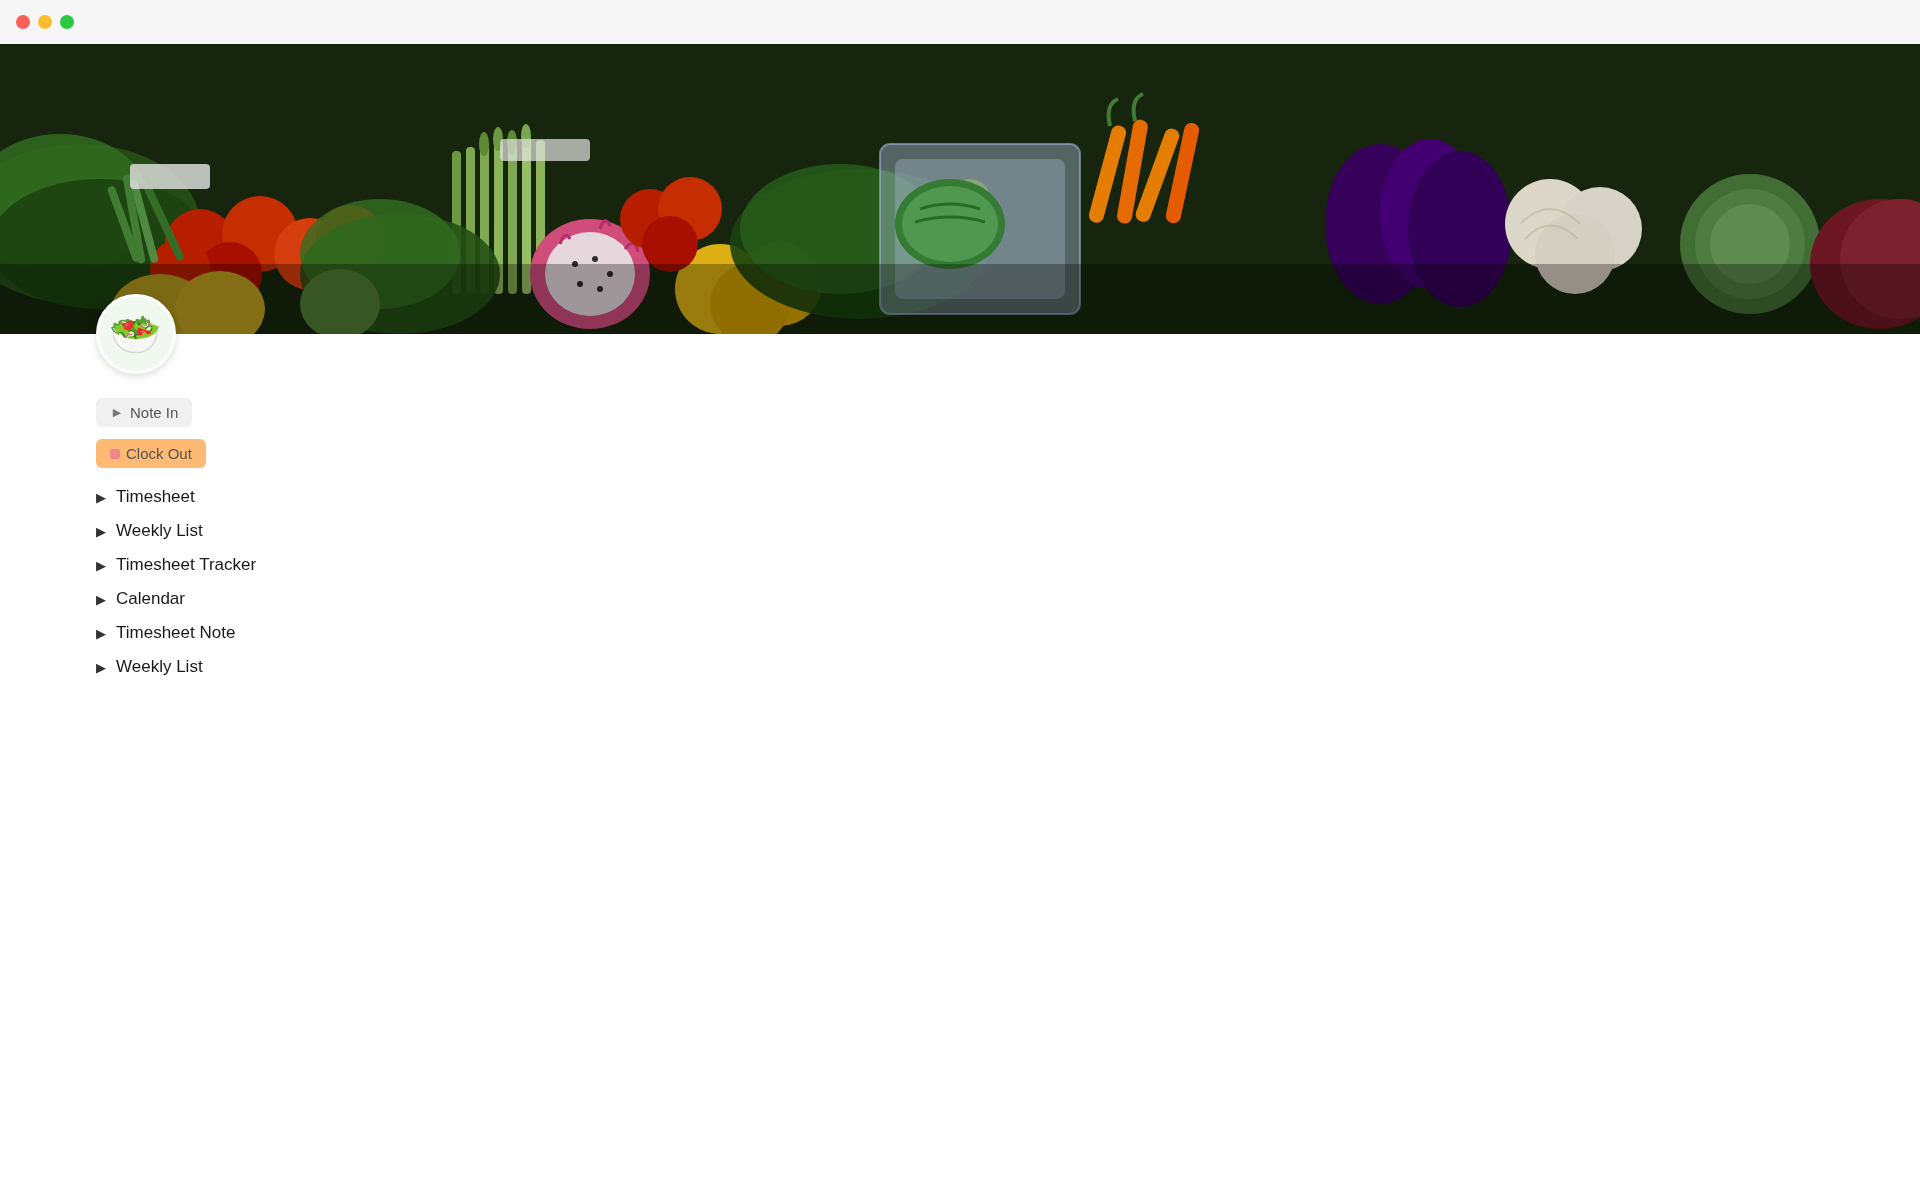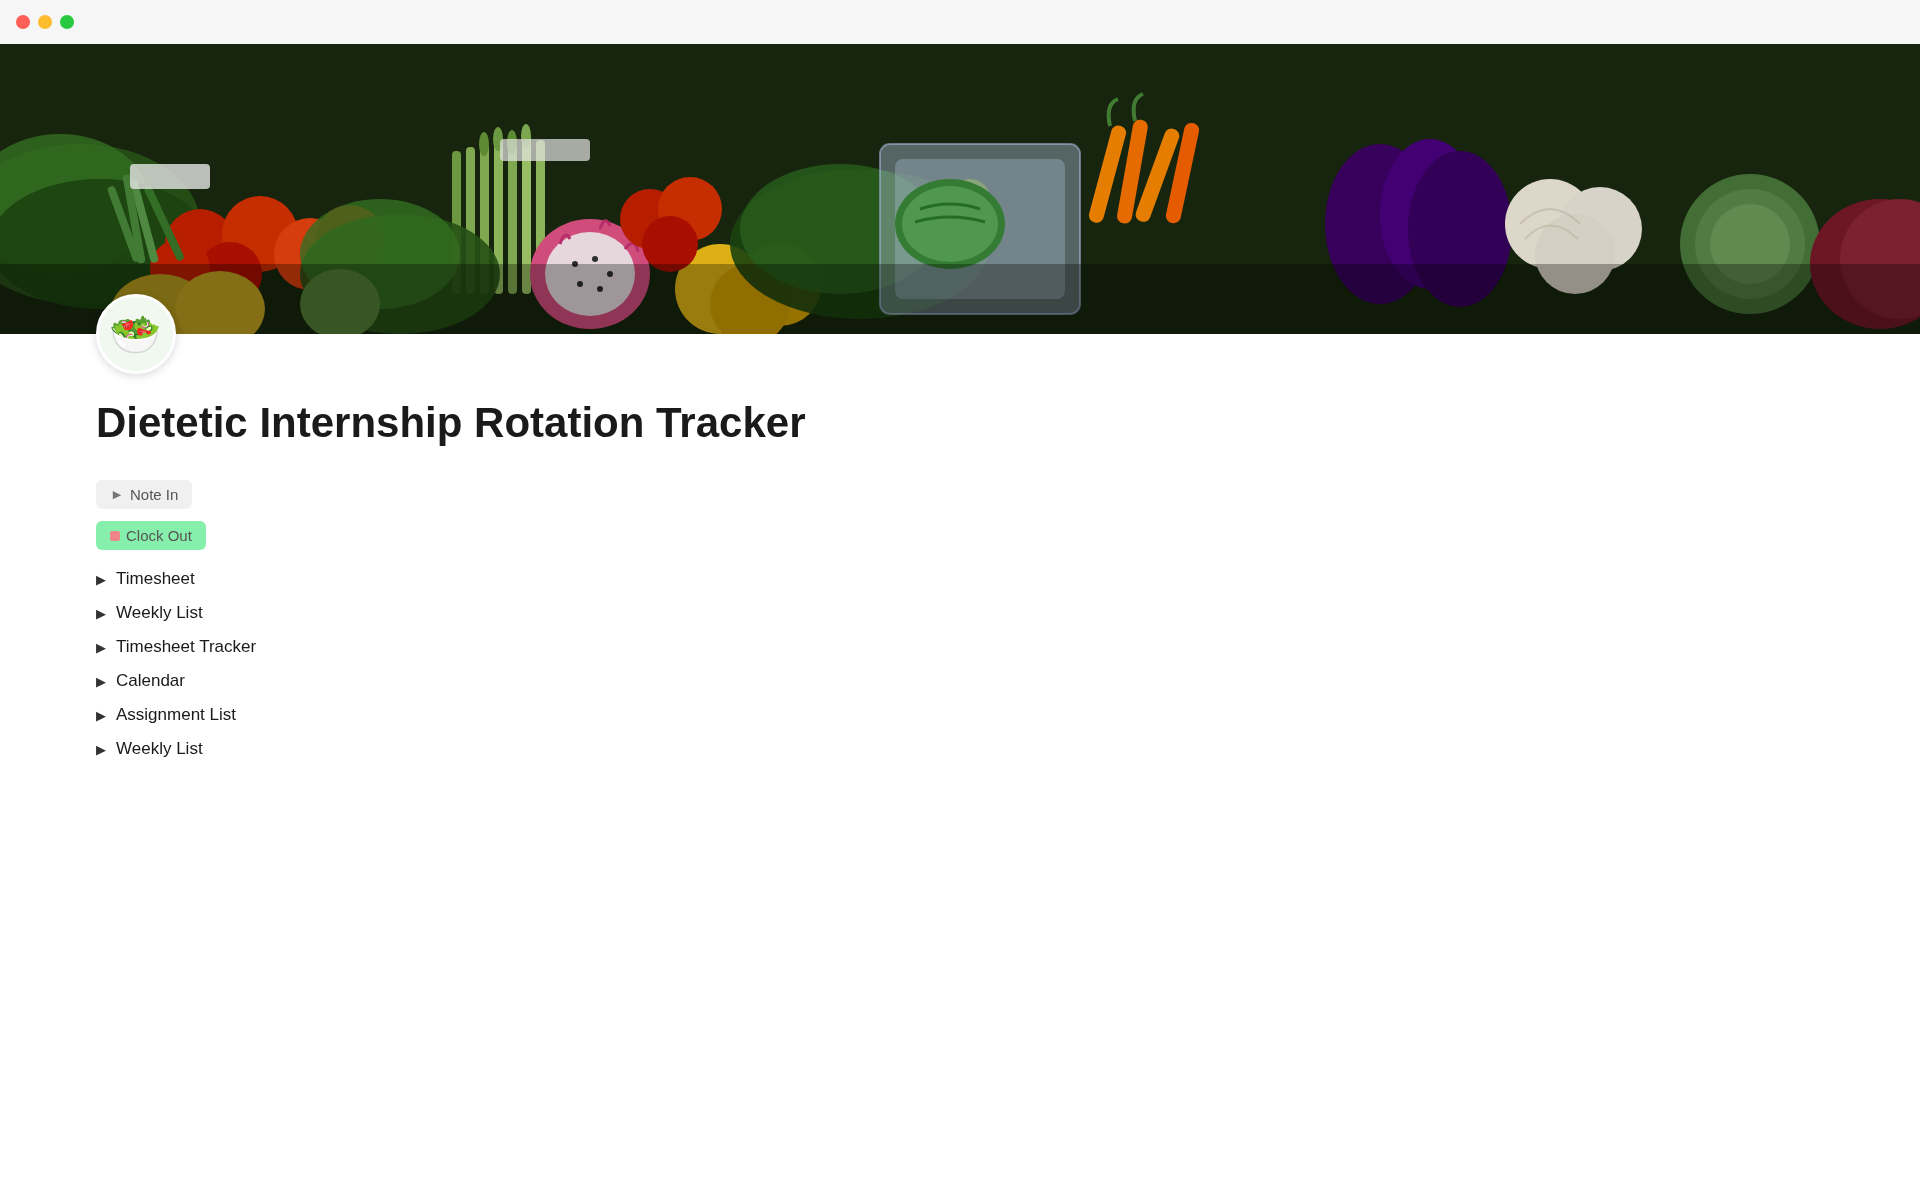--- a/index.html
+++ b/index.html
@@ -133,21 +133,21 @@
       border: none;
       font-weight: 400;
     }
 
     .clock-in-btn {
       background: #f0f0f0;
       color: #555;
     }
 
     .clock-out-btn {
-      background: #86efac;
+      background: #fdba74;
       color: #555;
       text-align: center;
     }
 
     .btn-icon {
       width: 14px;
       height: 14px;
       display: inline-flex;
       align-items: center;
       justify-content: center;
@@ -303,21 +303,20 @@
       <rect width="1920" height="290" fill="rgba(0,0,0,0.1)"></rect>
     </svg>
   </div>
 
   <div class="page-icon">
     <span>🥗</span>
   </div>
 
   <div class="page-body">
 
-    <h1 class="page-title">Dietetic Internship Rotation Tracker</h1>
 
     <div class="button-row">
       <button class="action-button clock-in-btn">
         <span class="btn-icon" style="color:#777; font-size:11px;">▶</span>
         <span>Note In</span>
       </button>
     </div>
 
     <div class="button-row">
       <button class="action-button clock-out-btn">
@@ -343,21 +342,21 @@
         <span class="list-label">Timesheet Tracker</span>
       </div>
 
       <div class="list-item">
         <span class="list-arrow">▶</span>
         <span class="list-label">Calendar</span>
       </div>
 
       <div class="list-item">
         <span class="list-arrow">▶</span>
-        <span class="list-label">Assignment List</span>
+        <span class="list-label">Timesheet Note</span>
       </div>
 
       <div class="list-item">
         <span class="list-arrow">▶</span>
         <span class="list-label">Weekly List</span>
       </div>
 
     </div>
   </div>
 

